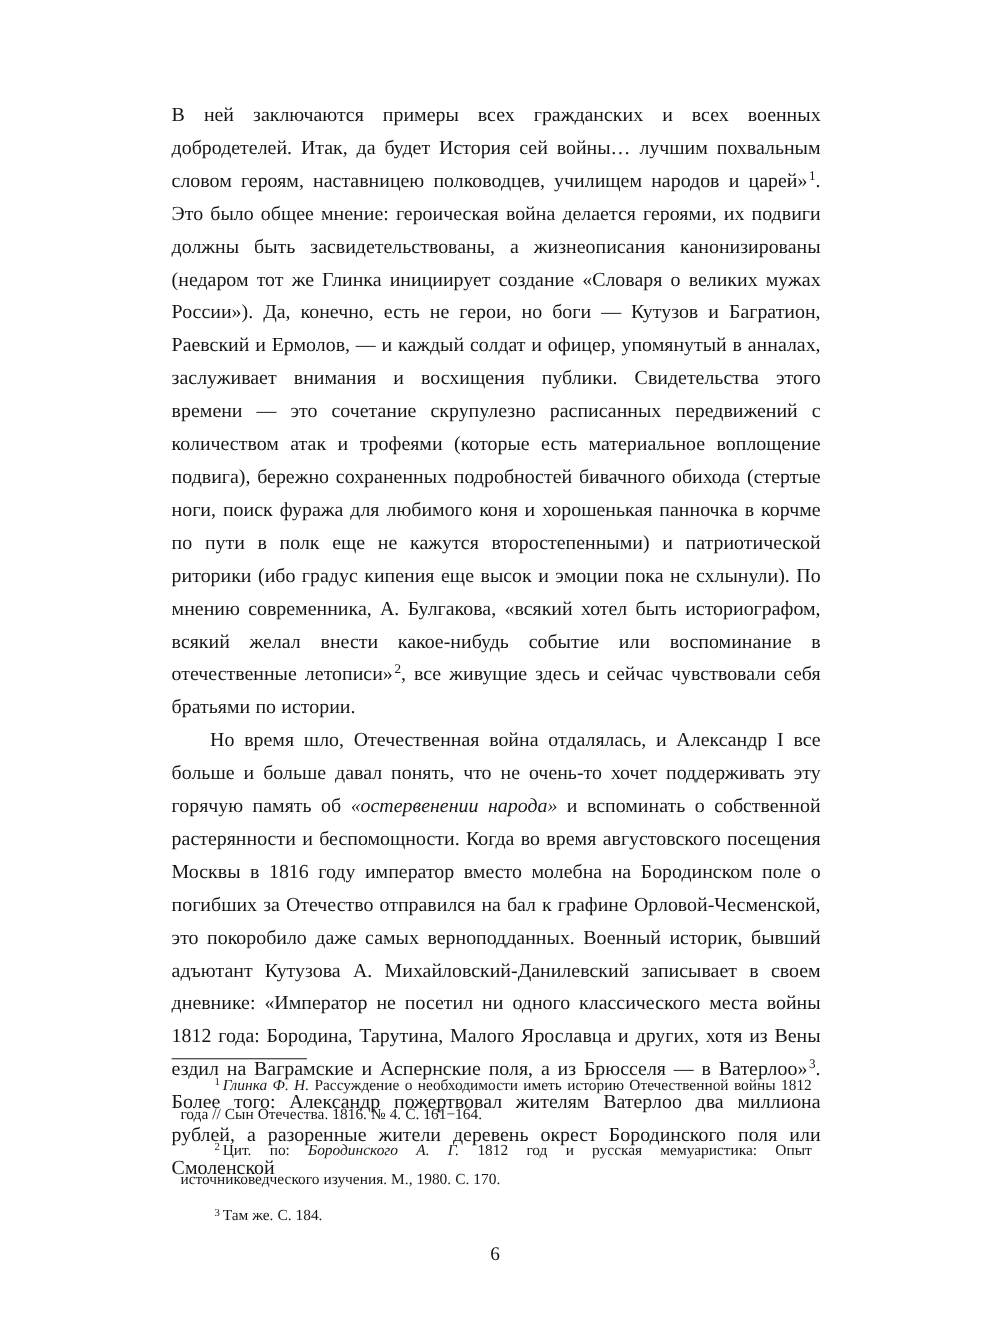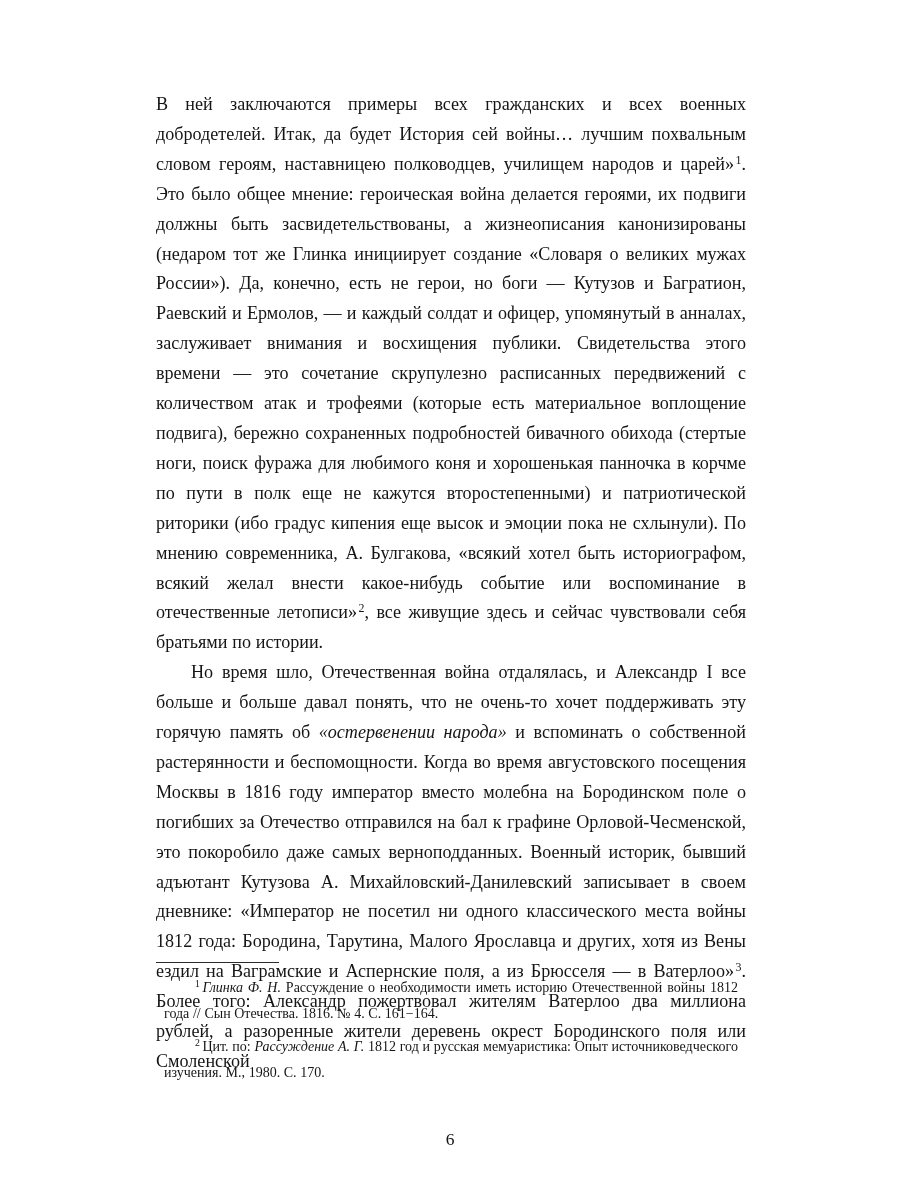--- a/index.html
+++ b/index.html
@@ -106,18 +106,19 @@
 <div class="page">
 
   <div class="textblock">
     <p class="para first">В ней заключаются примеры всех гражданских и всех военных добродетелей. Итак, да будет История сей войны… лучшим похвальным словом героям, наставницею полководцев, училищем народов и царей»<sup class="fnref">1</sup>. Это было общее мнение: героическая война делается героями, их подвиги должны быть засвидетельствованы, а жизнеописания канонизированы (недаром тот же Глинка инициирует создание «Словаря о великих мужах России»). Да, конечно, есть не герои, но боги — Кутузов и Багратион, Раевский и Ермолов, — и каждый солдат и офицер, упомянутый в анналах, заслуживает внимания и восхищения публики. Свидетельства этого времени — это сочетание скрупулезно расписанных передвижений с количеством атак и трофеями (которые есть материальное воплощение подвига), бережно сохраненных подробностей бивачного обихода (стертые ноги, поиск фуража для любимого коня и хорошенькая панночка в корчме по пути в полк еще не кажутся второстепенными) и патриотической риторики (ибо градус кипения еще высок и эмоции пока не схлынули). По мнению современника, А. Булгакова, «всякий хотел быть историографом, всякий желал внести какое-нибудь событие или воспоминание в отечественные летописи»<sup class="fnref">2</sup>, все живущие здесь и сейчас чувствовали себя братьями по истории.</p>
     <p class="para">Но время шло, Отечественная война отдалялась, и Александр I все больше и больше давал понять, что не очень-то хочет поддерживать эту горячую память об <em class="it">«остервенении народа»</em> и вспоминать о собственной растерянности и беспомощности. Когда во время августовского посещения Москвы в 1816 году император вместо молебна на Бородинском поле о погибших за Отечество отправился на бал к графине Орловой-Чесменской, это покоробило даже самых верноподданных. Военный историк, бывший адъютант Кутузова А. Михайловский-Данилевский записывает в своем дневнике: «Император не посетил ни одного классического места войны 1812 года: Бородина, Тарутина, Малого Ярославца и других, хотя из Вены ездил на Ваграмские и Аспернские поля, а из Брюсселя — в Ватерлоо»<sup class="fnref">3</sup>. Более того: Александр пожертвовал жителям Ватерлоо два миллиона рублей, а разоренные жители деревень окрест Бородинского поля или Смоленской</p>
   </div>
 
   <div class="footnotes">
     <hr class="fn-rule">
     <p class="fn"><sup class="fnnum">1</sup><em class="it">Глинка Ф. Н.</em> Рассуждение о необходимости иметь историю Отечественной войны 1812 года // Сын Отечества. 1816. № 4. С. 161−164.</p>
-    <p class="fn"><sup class="fnnum">2</sup>Цит. по: <em class="it">Рассуждение А. Г.</em> 1812 год и русская мемуаристика: Опыт источниковедческого изучения. М., 1980. С. 170.</p>
+    <p class="fn"><sup class="fnnum">2</sup>Цит. по: <em class="it">Бородинского А. Г.</em> 1812 год и русская мемуаристика: Опыт источниковедческого изучения. М., 1980. С. 170.</p>
+    <p class="fn"><sup class="fnnum">3</sup>Там же. С. 184.</p>
   </div>
 
   <div class="folio">6</div>
 
 </div>
 
 </body></html>

